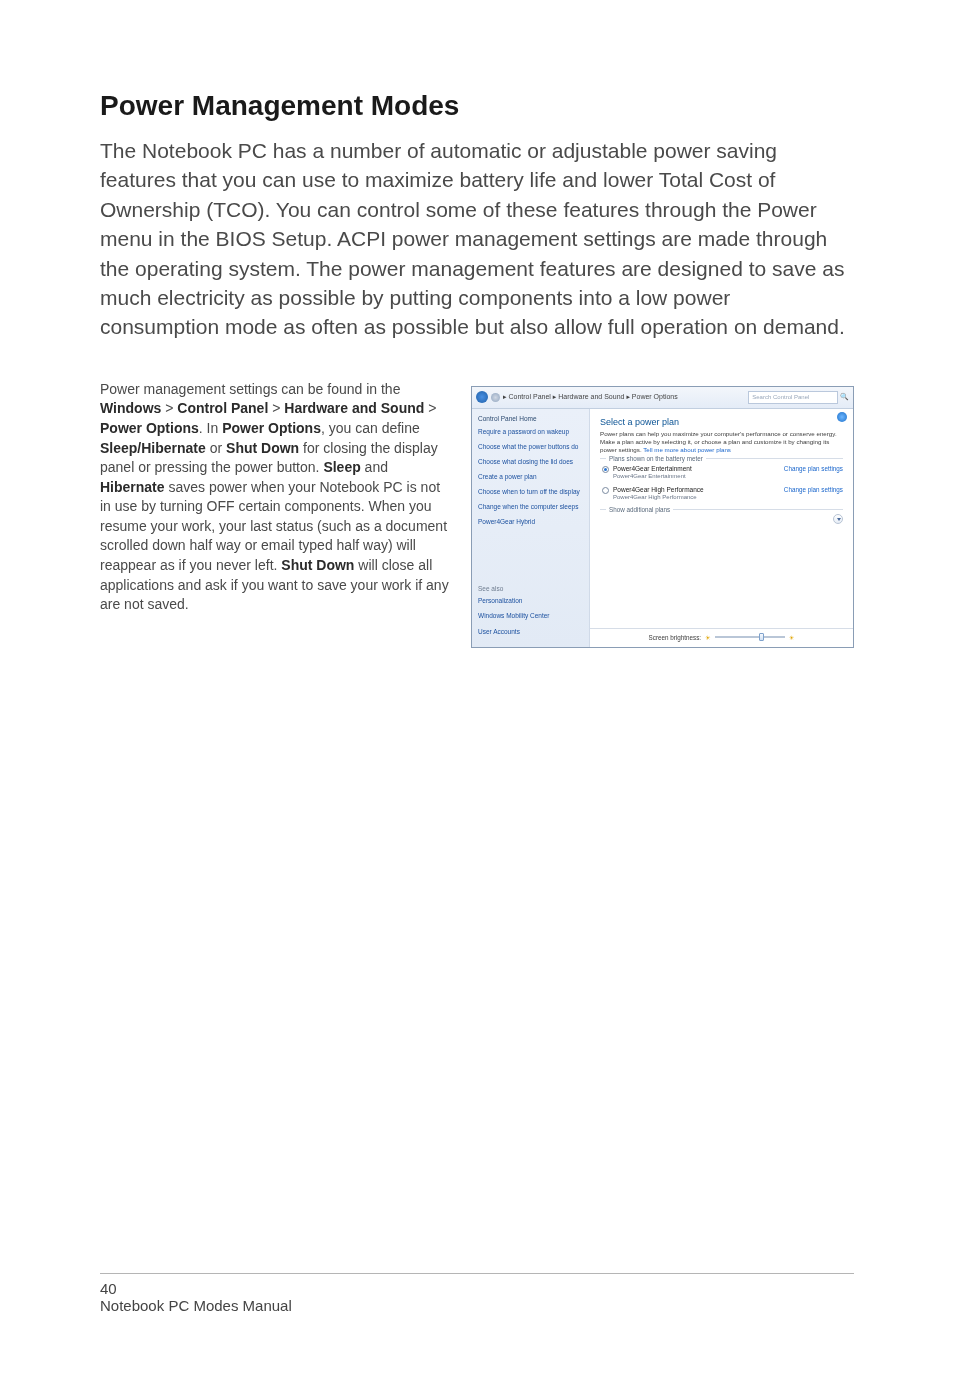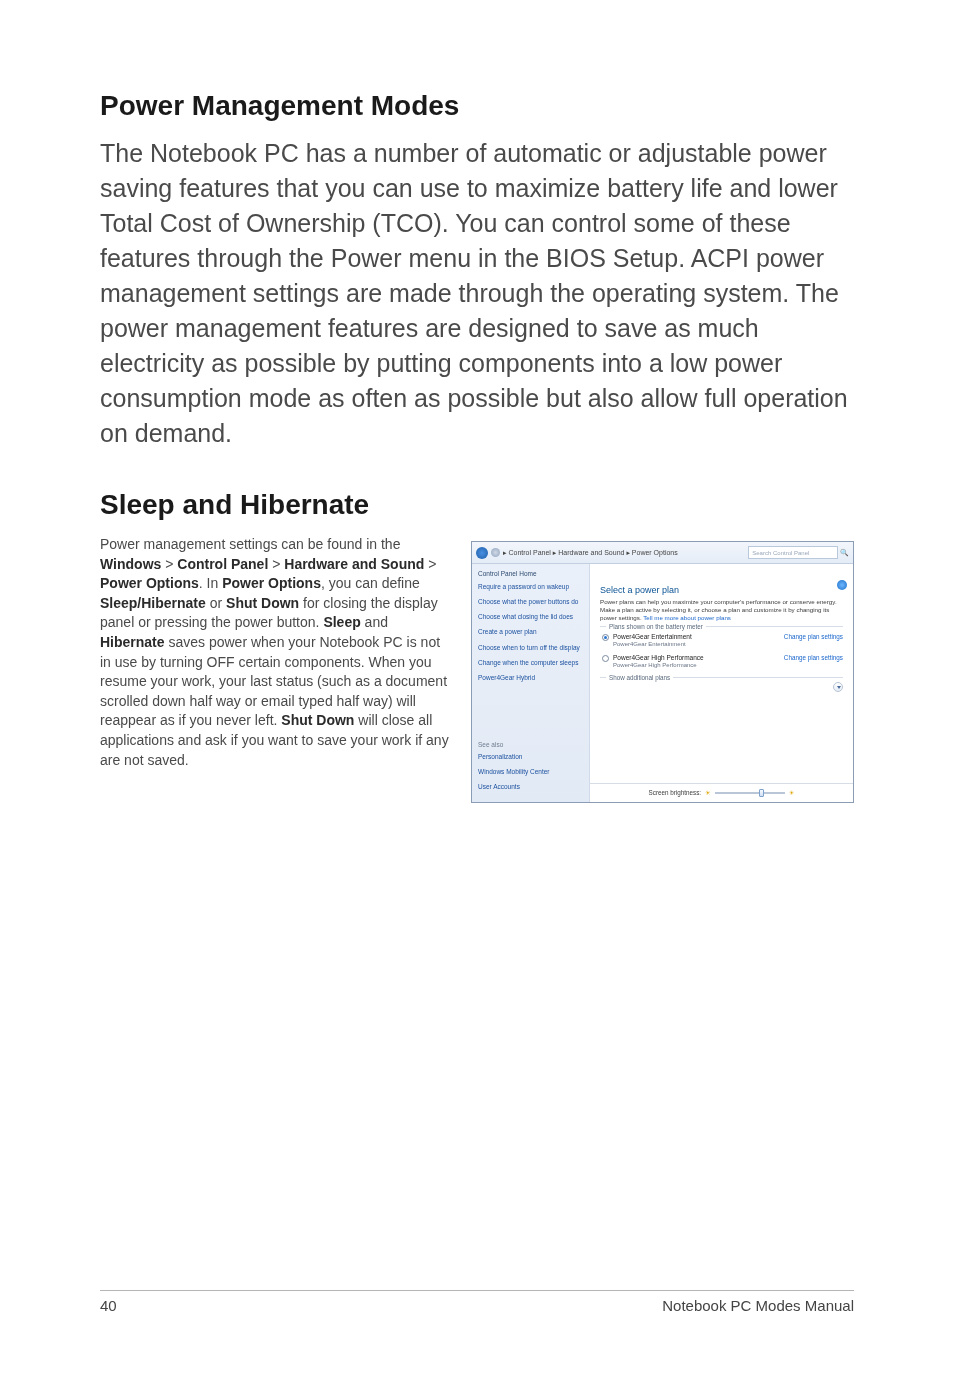--- a/index.html
+++ b/index.html
@@ -13,21 +13,21 @@
     .page {
       padding: 90px 100px 0 100px;
     }
     h2 {
       font-size: 28px;
       font-weight: 700;
       color: #1a1a1a;
       margin-bottom: 14px;
     }
     .para {
-      font-size: 25px;
+      font-size: 21px;
       line-height: 1.4;
       color: #4a4a4a;
       margin-bottom: 38px;
     }
     .para2-wrap {
       overflow: hidden;
     }
     .para2 {
       font-size: 14px;
       line-height: 1.4;
@@ -112,21 +112,20 @@
     }
     .ss-sidebar .seealso {
       color: #6f7d90;
       margin-top: 20px;
       margin-bottom: 3px;
     }
     .ss-main {
       flex: 1;
       padding: 8px 10px 6px 10px;
       position: relative;
-      margin-top: 13px;
     }
     .ss-title {
       color: #0b5394;
       font-size: 9px;
       margin-bottom: 3px;
     }
     .ss-desc {
       font-size: 6.2px;
       color: #3c3c3c;
       line-height: 1.3;
@@ -222,30 +221,30 @@
       position: absolute;
       bottom: 78px;
       left: 100px;
       right: 100px;
       border-top: 1px solid #b5b5b5;
       padding-top: 6px;
       display: flex;
       justify-content: space-between;
       font-size: 15px;
       color: #444;
+      flex-direction: column;
     }
   </style>
 </head>
 <body>
 
 <div class="page">
   <h2>Power Management Modes</h2>
   <p class="para">The Notebook PC has a number of automatic or adjustable power saving features that you can use to maximize battery life and lower Total Cost of Ownership (TCO). You can control some of these features through the Power menu in the BIOS Setup. ACPI power management settings are made through the operating system. The power management features are designed to save as much electricity as possible by putting components into a low power consumption mode as often as possible but also allow full operation on demand.</p>
 
-  <h2>Sleep and Hibernate</h2>
 
   <div class="para2-wrap">
 
     <div class="screenshot">
       <div class="ss-addrbar">
         <span class="ss-back"></span>
         <span class="ss-fwd"></span>
         <span class="ss-crumb">▸ Control Panel ▸ Hardware and Sound ▸ Power Options</span>
         <div class="ss-searchwrap">
           <div class="ss-search">Search Control Panel</div>

